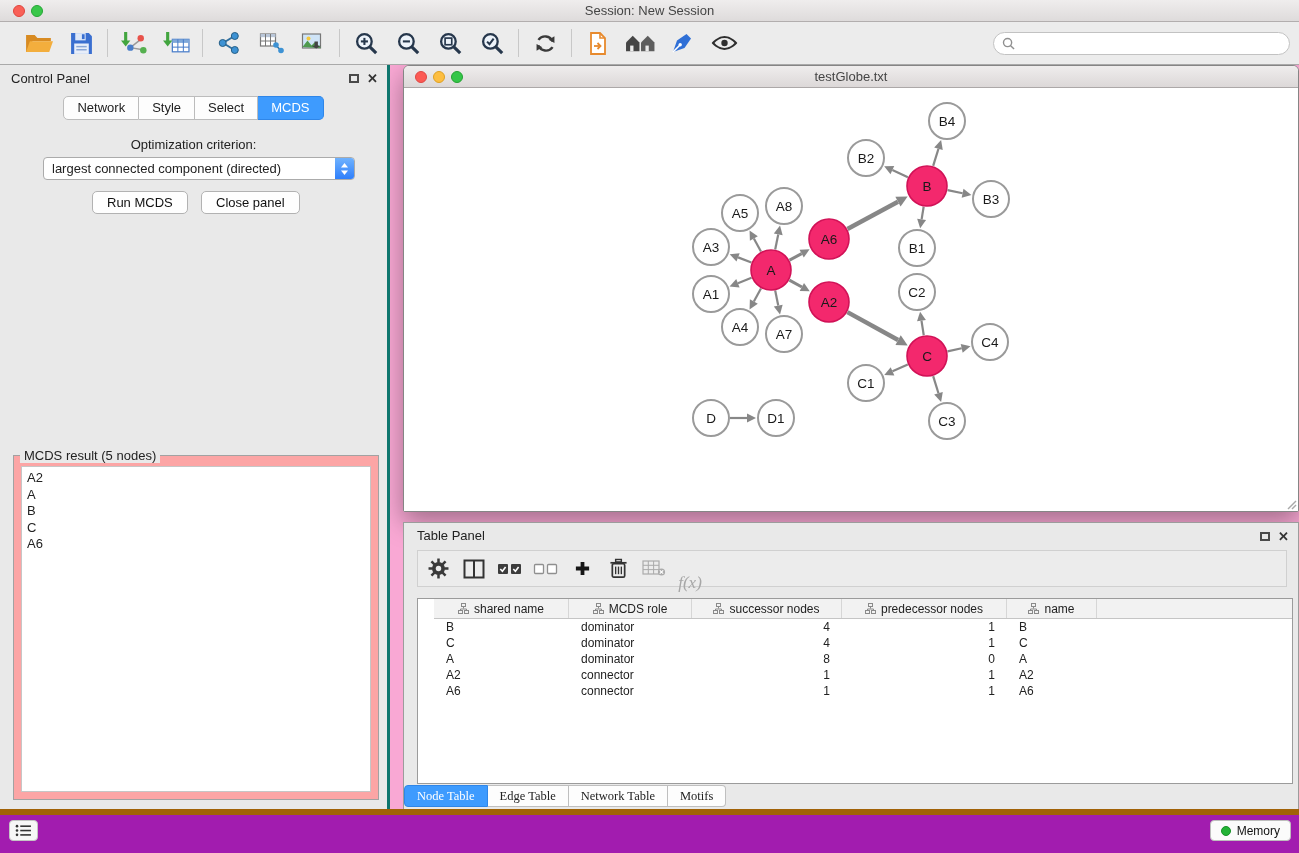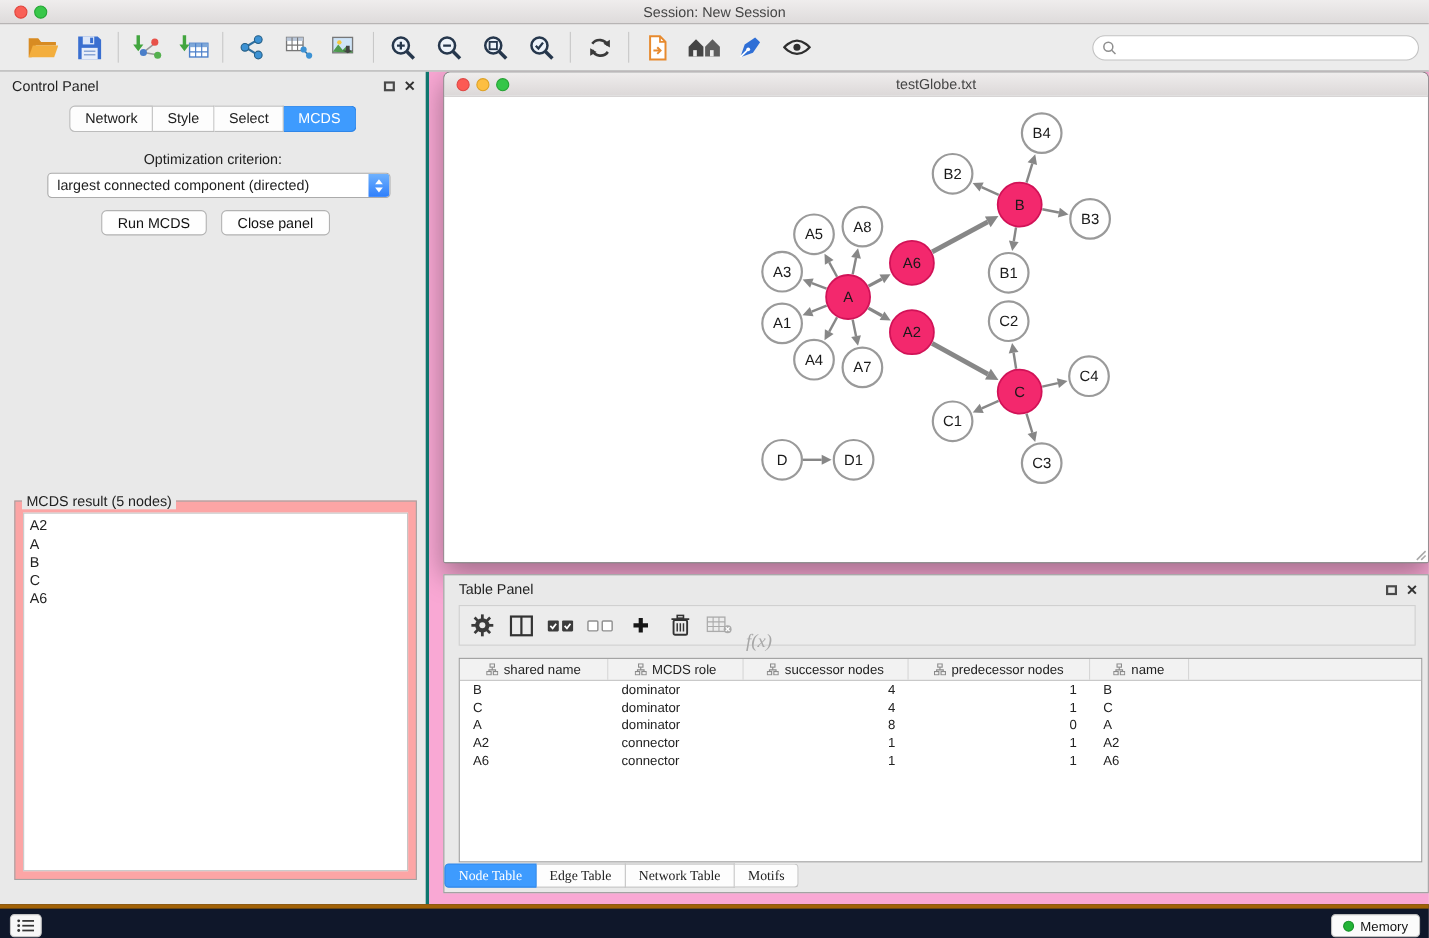--- a/index.html
+++ b/index.html
@@ -64,37 +64,37 @@
 
   
   #table-panel { position:absolute; left:13px; top:457px; width:896px; height:290px;
     background:#E9E9E9; border:1px solid #9C9C9C; }
   #tp-title { position:absolute; top:5px; left:13px; font-size:13px; }
   #tp-toolbar { position:absolute; top:27px; left:13px; width:870px; height:37px; background:#ECECEC;
     border:1px solid #D0D0D0; display:flex; align-items:center; padding-left:2px; }
   .tp-btn { width:36px; height:31px; display:flex; align-items:center; justify-content:center; flex:0 0 auto; }
   .fx-label { font-family:"Liberation Serif", serif; font-style:italic; font-size:17px; color:#A7A7A7;margin-top:28px; }
   #node-table { position:absolute; top:75px; left:13px; width:876px; height:186px; background:#fff;
-    border:1px solid #9B9B9B; overflow:hidden; }
+    border:1px solid #9B9B9B; overflow:hidden;padding-left:16px; }
   #node-table-header { display:flex; height:20px; background:#F2F2F2; border-bottom:1px solid #C5C5C5; }
   .th { display:flex; align-items:center; justify-content:center; gap:5px; font-size:12px;
     color:#222; height:100%; border-right:1px solid #D6D6D6; flex:0 0 auto; }
   .sort-icon { display:inline-flex; }
   .tr { display:flex; height:16px; align-items:center; }
   .td { font-size:12px; line-height:16px; white-space:nowrap; overflow:hidden; flex:0 0 auto; }
   #table-tabs { position:absolute; bottom:4px; left:0; width:100%; display:flex; justify-content:flex-start;font-family:Liberation Serif, serif; }
   .seg-tab { font-size:12.5px; line-height:16px; padding:2px 12px; background:#FDFDFD;
     border:1px solid #BFBFBF; border-left:none; color:#222; }
   .seg-tab:first-child { border-left:1px solid #BFBFBF; border-radius:4px 0 0 4px; }
   .seg-tab:last-child { border-radius:0 4px 4px 0; }
   .seg-tab.active { background:#3E9BFE; border-color:#2F86E8; color:#fff; }
 
   
-  #statusbar { position:absolute; left:0; bottom:0; width:100%; height:31px; background:#0f172a;
-    border-top:4px solid #a16207; z-index:30; }
+  #statusbar { position:absolute; left:0; bottom:0; width:100%; height:44px; background:#a21caf;
+    border-top:6px solid #a16207; z-index:30; }
   #list-btn { position:absolute; left:9px; top:5px; width:29px; height:21px; background:#F7F7F7;
     border:1px solid #C4C4C4; border-radius:4px; display:flex; align-items:center; justify-content:center; }
   #memory-btn { position:absolute; right:8px; top:5px; height:21px; background:#FBFBFB;
     border:1px solid #BDBDBD; border-radius:4px; display:flex; align-items:center; gap:6px;
     padding:0 10px; font-size:12px; color:#111; }
   #memory-dot { width:10px; height:10px; border-radius:50%; background:#23B336; border:1px solid #179128; }
 </style>
 </head>
 <body>
 

